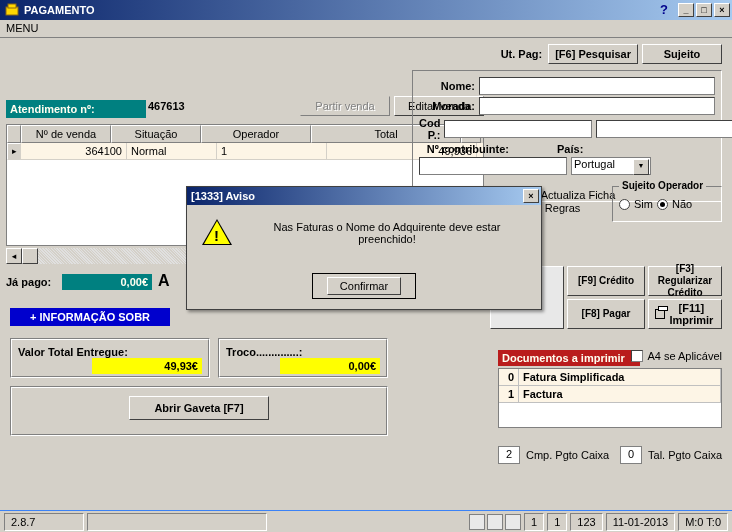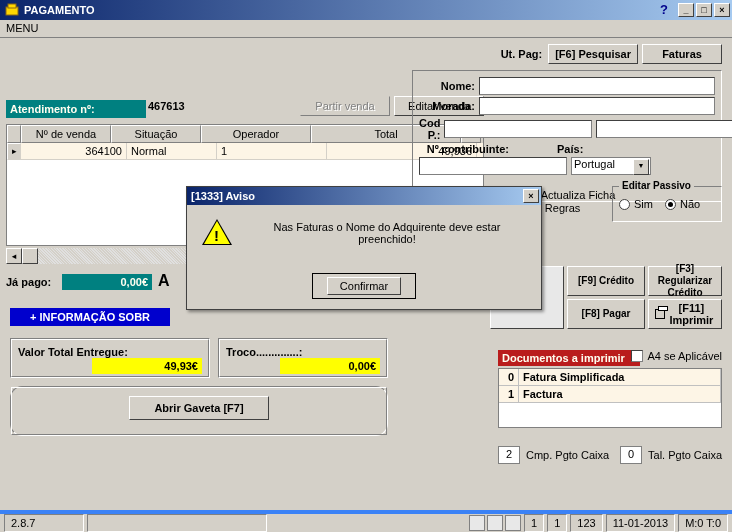--- a/index.html
+++ b/index.html
@@ -43,21 +43,21 @@
   .ja-pago-A { position:absolute; left:158px; top:234px; font-weight:bold; font-size:16px; }
 
   .info-bar { position:absolute; left:10px; top:270px; width:160px; background:#0000cd; color:#fff; font-weight:bold; text-align:center; padding:3px; }
 
   .box { position:absolute; border:1px solid #808080; border-right-color:#fff; border-bottom-color:#fff; }
   .box-inner { border:1px solid #fff; border-right-color:#808080; border-bottom-color:#808080; padding:6px; height:100%; }
   .entregue-box { left:10px; top:300px; width:200px; height:40px; }
   .troco-box { left:218px; top:300px; width:170px; height:40px; }
   .val-yellow { background:#ffff00; font-weight:bold; text-align:right; padding:2px 4px; display:block; }
 
-  .gaveta-box { left:10px; top:348px; width:378px; height:50px;border-radius:12px; }
+  .gaveta-box { left:10px; top:348px; width:378px; height:50px; }
   .btn-gaveta { margin: 6px auto 0; width:140px; display:block; text-align:center; font-weight:bold; padding:5px;}
 
   
   .right-top { position:absolute; right:10px; top:6px; display:flex; gap:4px; align-items:center; }
   .utpag-lbl { font-weight:bold; margin-right:2px; }
   .btn-r { padding:3px 6px; min-width:80px; font-weight:bold; text-align:center; }
 
   .client-box { position:absolute; right:10px; top:32px; width:310px; height:132px; border:1px solid #808080; border-right-color:#fff; border-bottom-color:#fff; padding:4px 6px; }
   .frow { display:flex; align-items:center; margin:2px 0; gap:4px;}
   .flabel { font-weight:bold; width:56px; text-align:right; }
@@ -66,21 +66,21 @@
   .select { background:#fff; border:1px solid #808080; height:18px; padding:0 14px 0 2px; position:relative; width:80px;}
   .select::after { content:'▼'; position:absolute; right:1px; top:1px; width:14px; height:14px; background:#d4d0c8; border:1px solid #fff; border-right-color:#404040; border-bottom-color:#404040; font-size:7px; text-align:center; line-height:12px;}
 
   .check-group { position:absolute; left:496px; top:150px; }
   .chk { display:flex; align-items:center; gap:4px; margin:1px 0; }
   .chkbox { width:12px; height:12px; background:#fff; border:1px solid #808080; border-top-color:#404040; border-left-color:#404040; text-align:center; font-size:9px; line-height:10px;}
 
   .fieldset { position:absolute; border:1px solid #808080; border-right-color:#fff; border-bottom-color:#fff; padding:4px 6px 6px; }
   .fieldset .legend { position:absolute; top:-7px; left:6px; background:#d4d0c8; padding:0 3px; font-weight:bold; font-size:10px;}
   .sujeito { right:10px; top:148px; width:110px; height:36px;}
-  .radio-row { display:flex; gap:12px; margin-top:6px;}
+  .radio-row { display:flex; gap:4px; margin-top:6px;}
   .radio { width:11px; height:11px; border:1px solid #404040; border-radius:50%; background:#fff; display:inline-flex; align-items:center; justify-content:center; }
   .radio.sel::after { content:''; width:5px; height:5px; background:#000; border-radius:50%; }
 
   .btn-grid { position:absolute; right:10px; top:228px; display:grid; grid-template-columns:74px 78px 74px; grid-template-rows:30px 30px; gap:3px; }
   .btn-grid .btn { font-weight:bold; font-size:10px; line-height:12px; display:flex; align-items:center; justify-content:center;}
   .btn-grid .span2r { grid-row: span 2; }
   .printer-icon { display:inline-block; width:14px; height:10px; border:1px solid #000; margin-right:3px; position:relative;}
   .printer-icon::before{content:'';position:absolute;left:2px;top:-4px;width:8px;height:3px;border:1px solid #000;background:#fff;}
 
   .docs-header { position:absolute; left:498px; top:312px; background:#b91c1c; color:#fffef0; font-weight:bold; padding:2px 4px; width:142px;}
@@ -88,21 +88,21 @@
   .docs-list { position:absolute; left:498px; top:330px; right:10px; height:60px; background:#fff; border:1px solid #808080;}
   .doc-row { display:flex; background:#fdf5e6; }
   .doc-row div { padding:2px 4px; border-right:1px solid #c0c0c0; border-bottom:1px solid #c0c0c0;}
   .dc0 { width:20px; text-align:right; font-weight:bold;} .dc1 { flex:1; font-weight:bold;}
 
   .cmp-row { position:absolute; left:498px; top:408px; display:flex; align-items:center; gap:6px;}
   .numbox { width:22px; height:18px; background:#fff; border:1px solid #808080; text-align:center; padding:1px;}
   .tal-row { position:absolute; right:10px; top:408px; display:flex; align-items:center; gap:6px;}
 
   
-  .statusbar { position:absolute; left:0; bottom:0; width:732px; height:22px; background:#d4d0c8; border-top:4px solid #3b82f6; display:flex; align-items:center; padding:0 4px; gap:3px;}
+  .statusbar { position:absolute; left:0; bottom:0; width:732px; height:22px; background:#d4d0c8; border-top:1px solid #3b82f6; display:flex; align-items:center; padding:0 4px; gap:3px;}
   .status-cell { border:1px solid #808080; border-right-color:#fff; border-bottom-color:#fff; padding:2px 6px; height:18px; background:#d4d0c8;}
   .status-spacer { flex:1; }
   .status-icons { display:flex; gap:2px; margin-left:4px;}
   .sicon { width:16px; height:16px; border:1px solid #808080; background:#e8e8e8;}
 
   
   .dialog-backdrop { position:absolute; left:0; top:0; width:100%; height:100%; z-index:100; }
   .dialog { position:absolute; left:186px; top:186px; width:356px; background:#d4d0c8; border:1px solid #404040; box-shadow: 2px 2px 3px rgba(0,0,0,0.4);}
   .dialog .titlebar { height:18px; }
   .dlg-body { padding:14px 12px 10px; display:flex; flex-direction:column; align-items:center; }
@@ -188,21 +188,21 @@
 
   <div class="box gaveta-box">
       <div class="box-inner" style="padding:2px;">
     <div class="btn btn-gaveta">Abrir Gaveta [F7]</div>
   </div>
     </div>
 
   <div class="right-top">
     <span class="utpag-lbl">Ut. Pag:</span>
     <div class="btn btn-r">[F6] Pesquisar</div>
-    <div class="btn btn-r">Faturas</div>
+    <div class="btn btn-r">Sujeito</div>
   </div>
 
   <div class="client-box">
     <div class="frow">
         <span class="flabel">Nome:</span>
         <input class="finput" style="">
       </div>
     <div class="frow">
         <span class="flabel">Morada:</span>
         <input class="finput" style="">
@@ -227,21 +227,21 @@
         <span class="chkbox"></span>
         <span>Cria \ Actualiza Ficha</span>
       </div>
     <div class="chk">
         <span class="chkbox">✓</span>
         <span>Valida Regras</span>
       </div>
   </div>
 
   <div class="fieldset sujeito">
-    <span class="legend">Editar Passivo</span>
+    <span class="legend">Sujeito Operador</span>
     <div class="radio-row">
       <label class="chk">
           <span class="radio"></span>
           <span>Sim</span>
         </label>
       <label class="chk">
           <span class="radio sel"></span>
           <span>Não</span>
         </label>
     </div>

